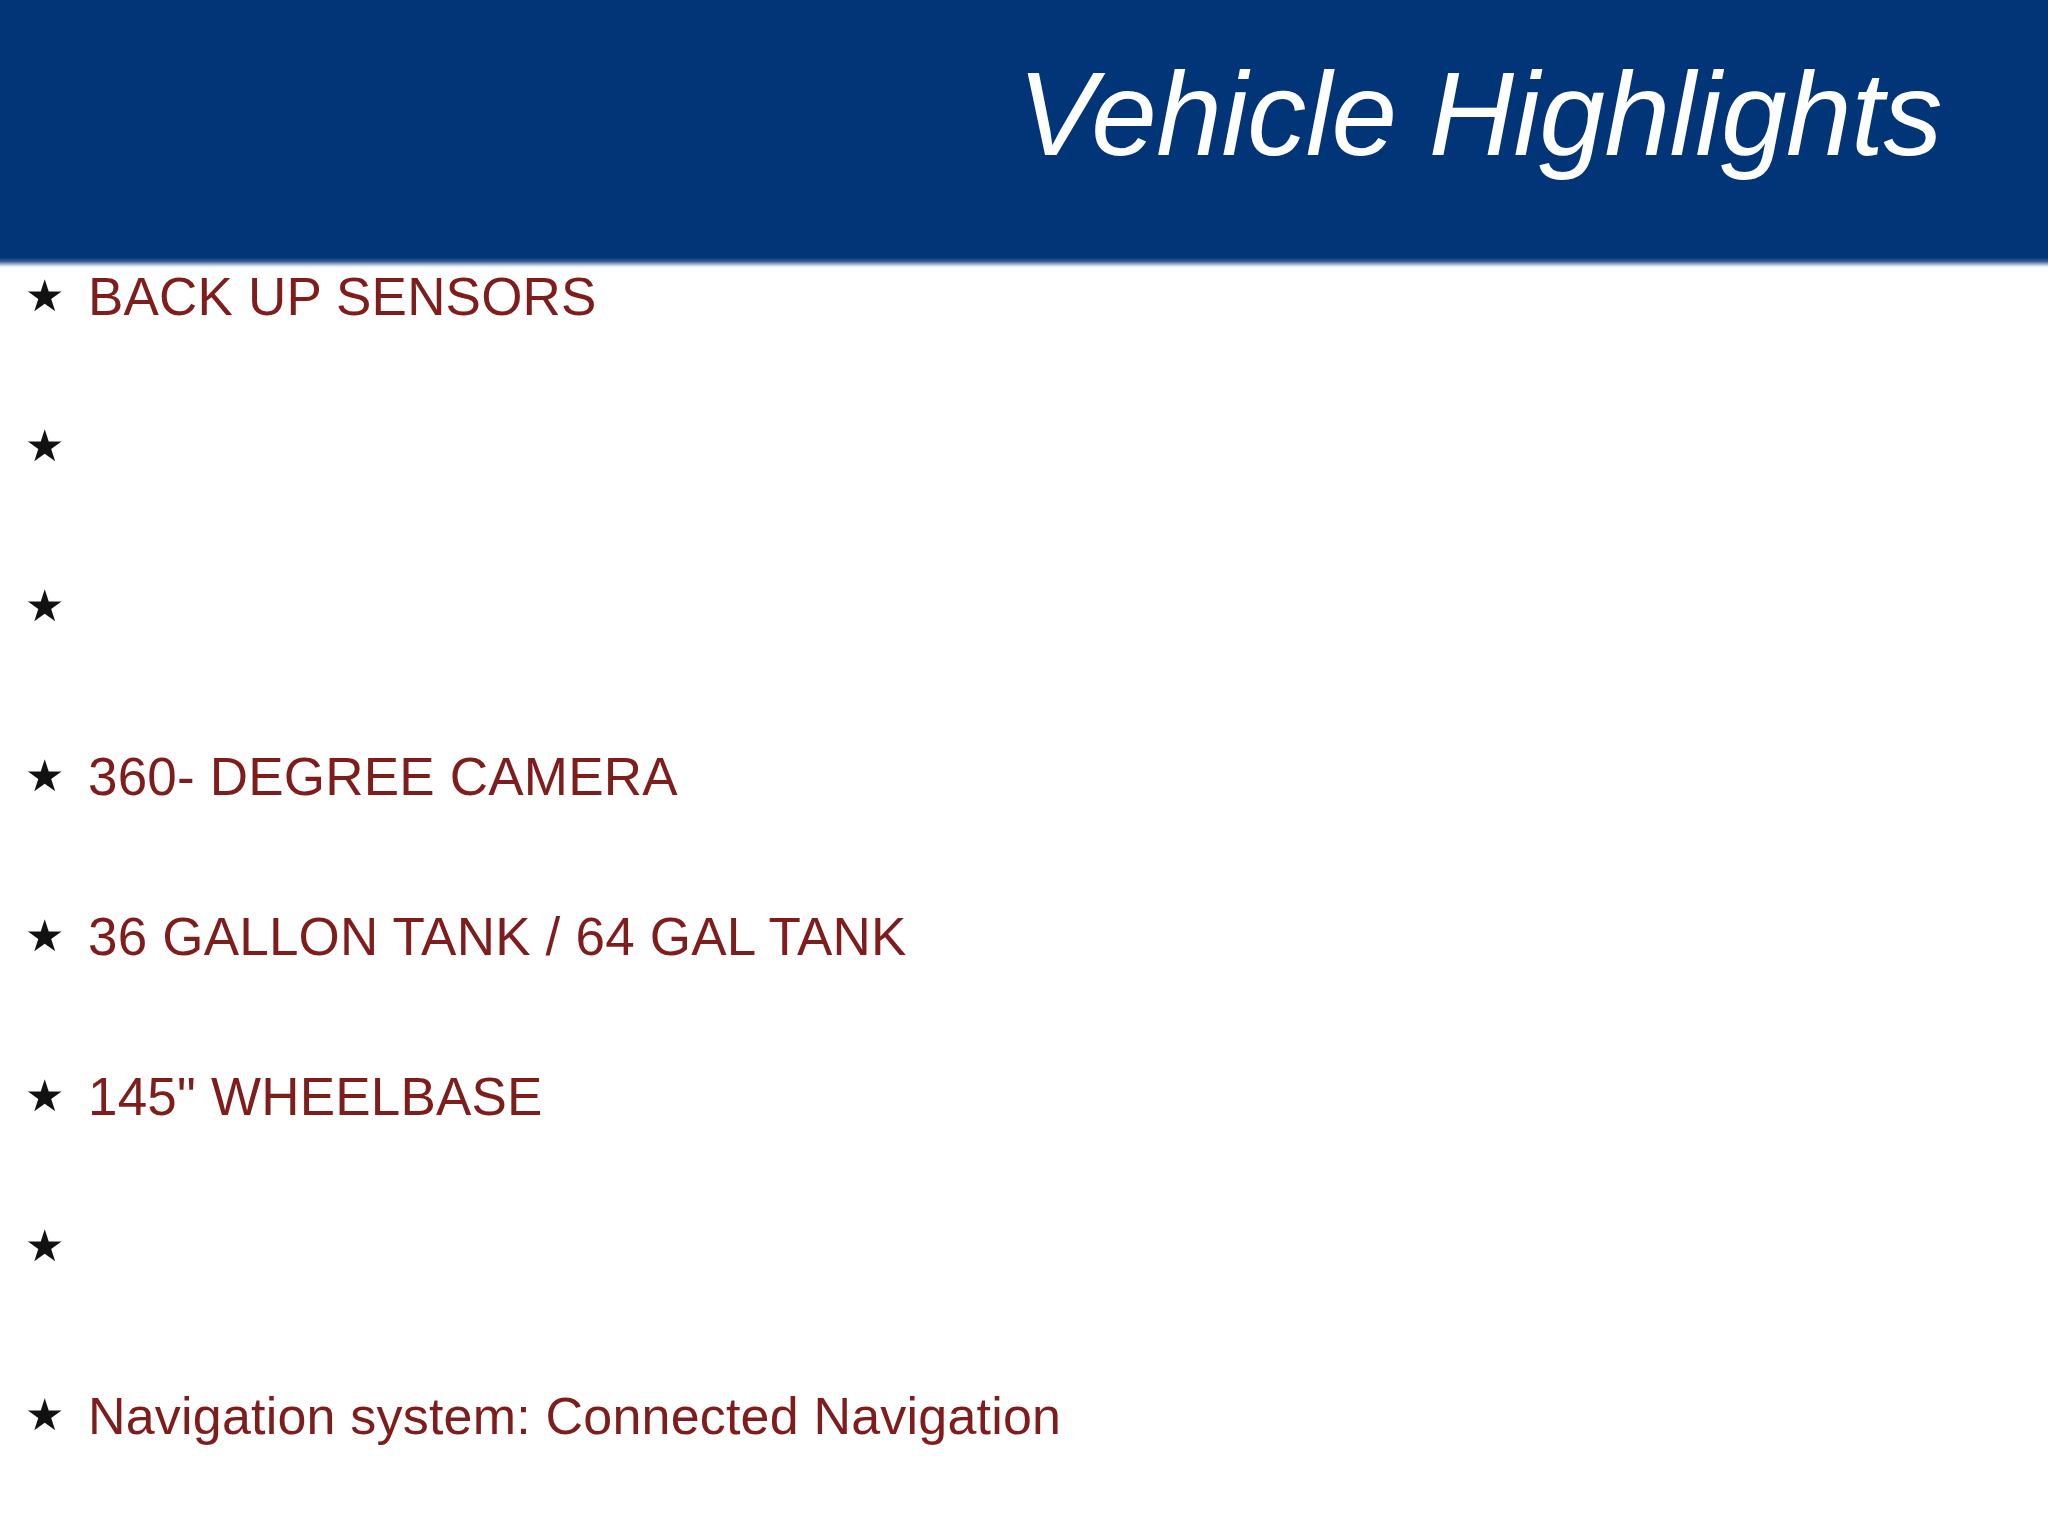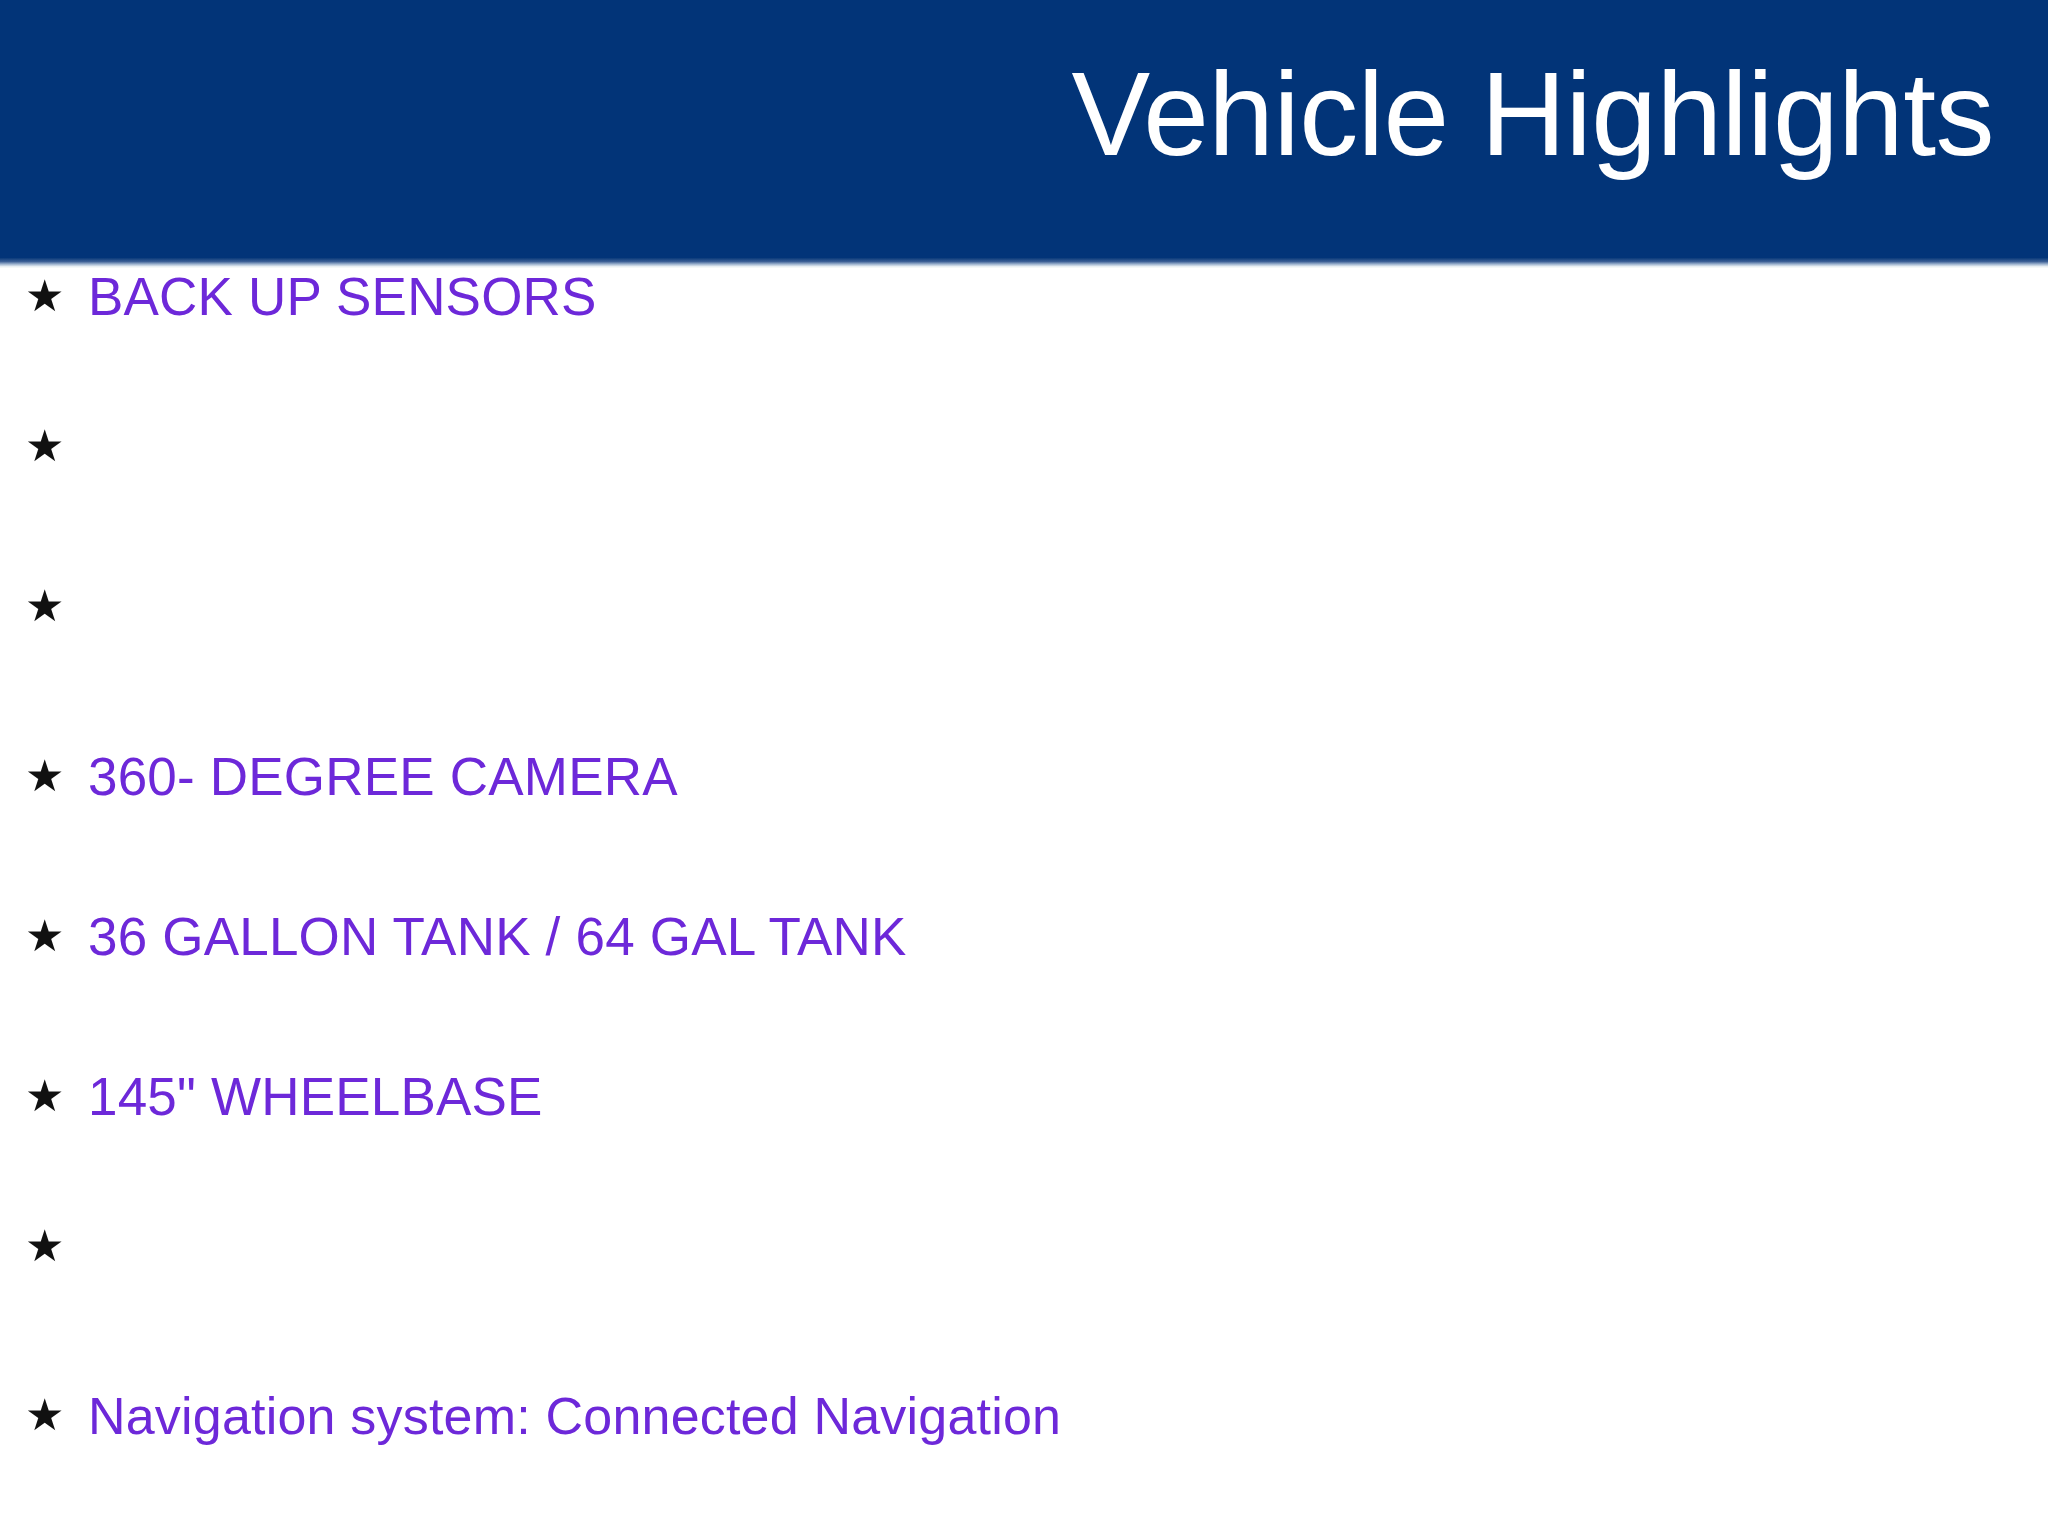--- a/index.html
+++ b/index.html
@@ -28,21 +28,22 @@
     position: absolute;
     top: 0;
     left: 0;
     width: 2048px;
     height: 258px;
     background: #023478;
     display: flex;
     align-items: center;
     justify-content: flex-end;
     box-sizing: border-box;
-    padding-right: 54px;
+    padding-right: 106px;
+    font-style: italic;
   }
 
   .header-title {
     color: #ffffff;
     font-family: "Liberation Sans", "DejaVu Sans", sans-serif;
     font-size: 118px;
     font-weight: 400;
     line-height: 1.05;
     letter-spacing: -0.5px;
     white-space: nowrap;
@@ -91,21 +92,21 @@
     flex: 0 0 63px;
     color: #111111;
     font-size: 44px;
     line-height: 1;
     font-family: "DejaVu Sans", sans-serif;
     position: relative;
     top: -4px;
   }
 
   .highlight-label {
-    color: #6d28d9;
+    color: #7f1d1d;
     font-family: "Liberation Sans", "DejaVu Sans", sans-serif;
     font-size: 52px;
     font-weight: 400;
     line-height: 1.1;
     white-space: nowrap;
     letter-spacing: 0.2px;
   }
 
   
   .highlight-item:nth-child(1) .highlight-label,

